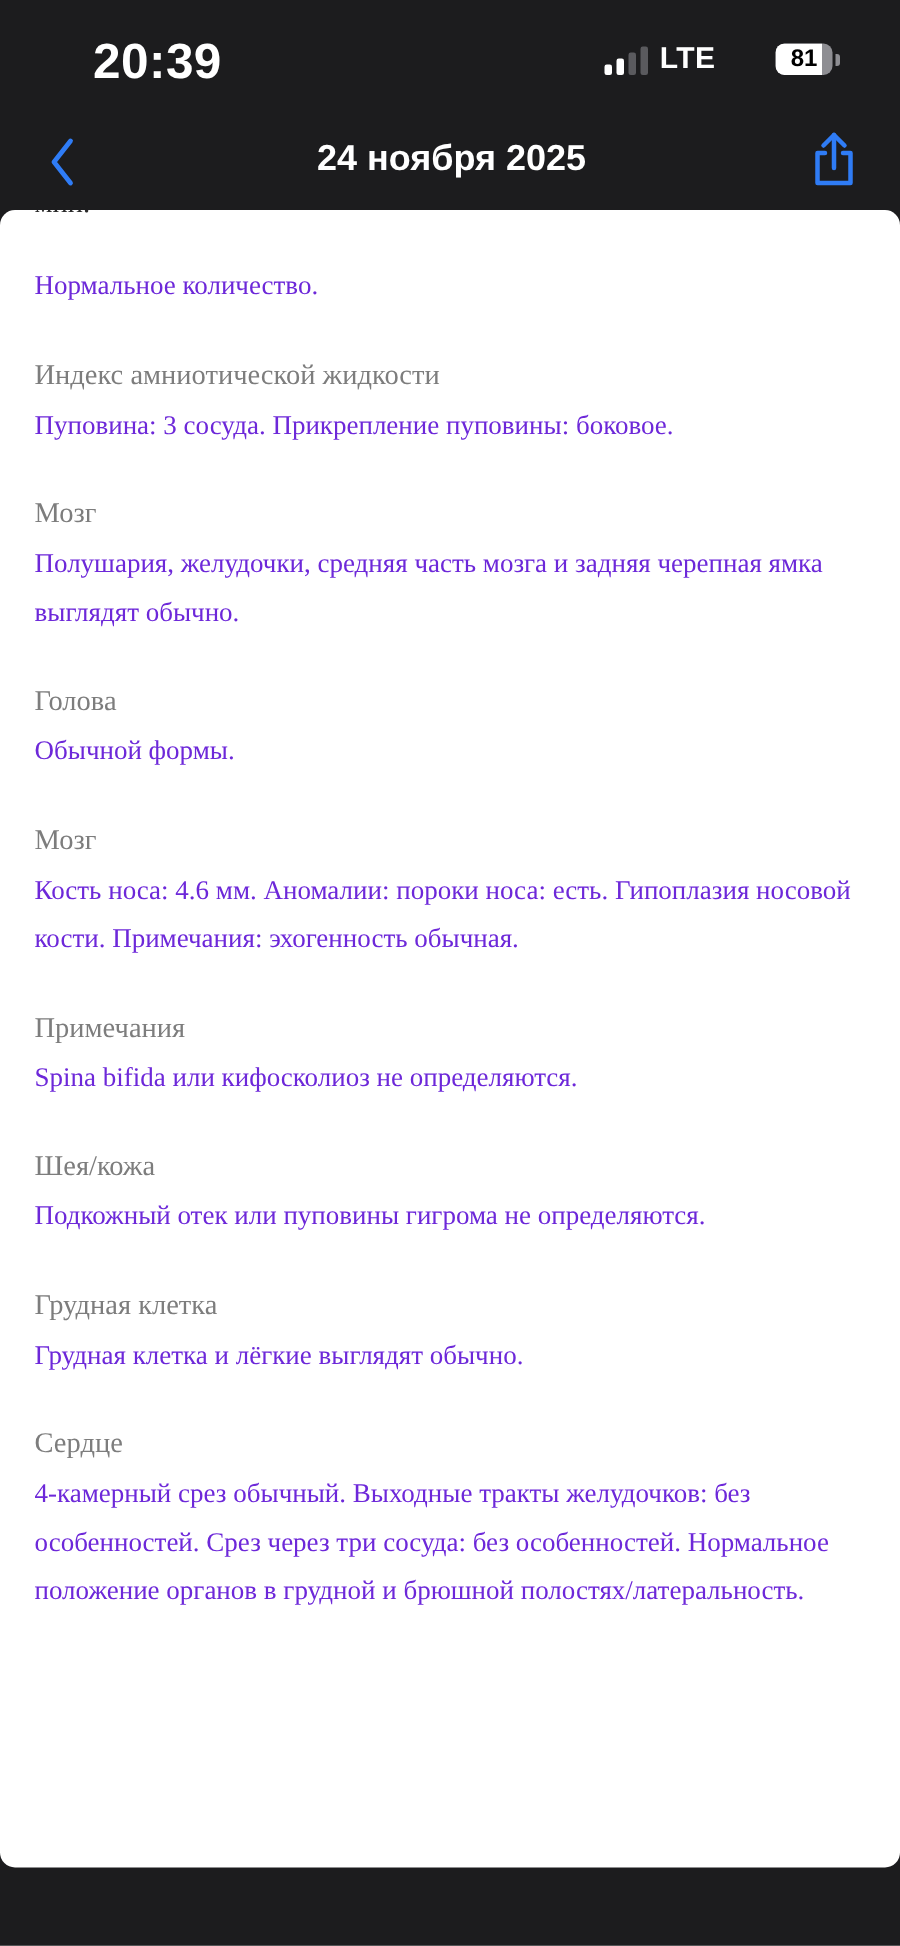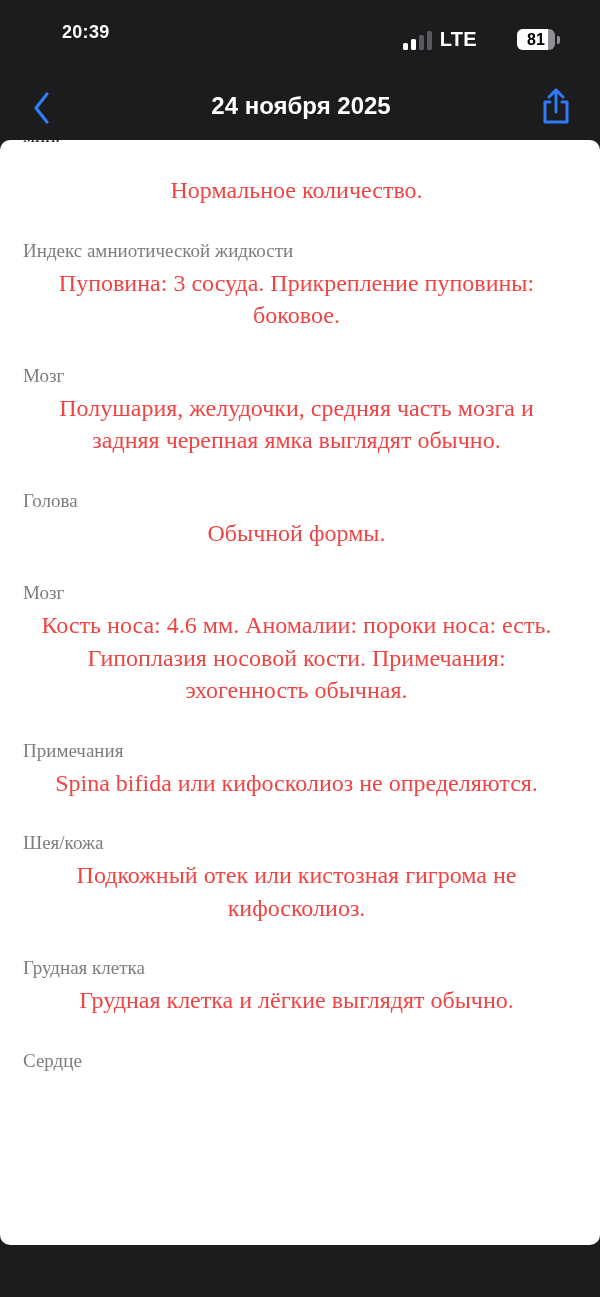--- a/index.html
+++ b/index.html
@@ -18,21 +18,21 @@
       position: absolute;
       left: 0; top: 0;
       width: 600px; height: 80px;
     }
     .status-time {
       position: absolute;
       left: 62px; top: 22px;
       color: #ffffff;
       font-family: "Liberation Sans", sans-serif;
       font-weight: bold;
-      font-size: 18px;
+      font-size: 33px;
       letter-spacing: 0.3px;
     }
     .status-right {
       position: absolute;
       right: 40px; top: 28px;
       display: flex;
       align-items: center;
       gap: 8px;
     }
     .signal {
@@ -140,25 +140,24 @@
     .section {
       margin-bottom: 28px;
     }
     .section-label {
       color: #7d7d7d;
       font-size: 19px;
       line-height: 32px;
       margin: 0;
     }
     .section-value {
-      color: #ef4444;
-      font-size: 24px;
+      color: #6d28d9;
+      font-size: 18px;
       line-height: 32.5px;
       margin: 0;
-      text-align: center;
     }
   </style>
 </head>
 <body>
 
 <div class="status-bar">
   <div class="status-time">20:39</div>
   <div class="status-right">
     <div class="signal">
       <span class="b1"></span>
@@ -221,25 +220,26 @@
       <p class="section-value">Кость носа: 4.6 мм. Аномалии: пороки носа: есть. Гипоплазия носовой кости. Примечания: эхогенность обычная.</p>
     </div>
 
     <div class="section">
       <p class="section-label">Примечания</p>
       <p class="section-value">Spina bifida или кифосколиоз не определяются.</p>
     </div>
 
     <div class="section">
       <p class="section-label">Шея/кожа</p>
-      <p class="section-value">Подкожный отек или кистозная гигрома не кифосколиоз.</p>
+      <p class="section-value">Подкожный отек или пуповины гигрома не определяются.</p>
     </div>
 
     <div class="section">
       <p class="section-label">Грудная клетка</p>
       <p class="section-value">Грудная клетка и лёгкие выглядят обычно.</p>
     </div>
 
     <div class="section">
       <p class="section-label">Сердце</p>
+      <p class="section-value">4-камерный срез обычный. Выходные тракты желудочков: без особенностей. Срез через три сосуда: без особенностей. Нормальное положение органов в грудной и брюшной полостях/латеральность.</p>
     </div>
   </div>
 </div>
 
 </body></html>

